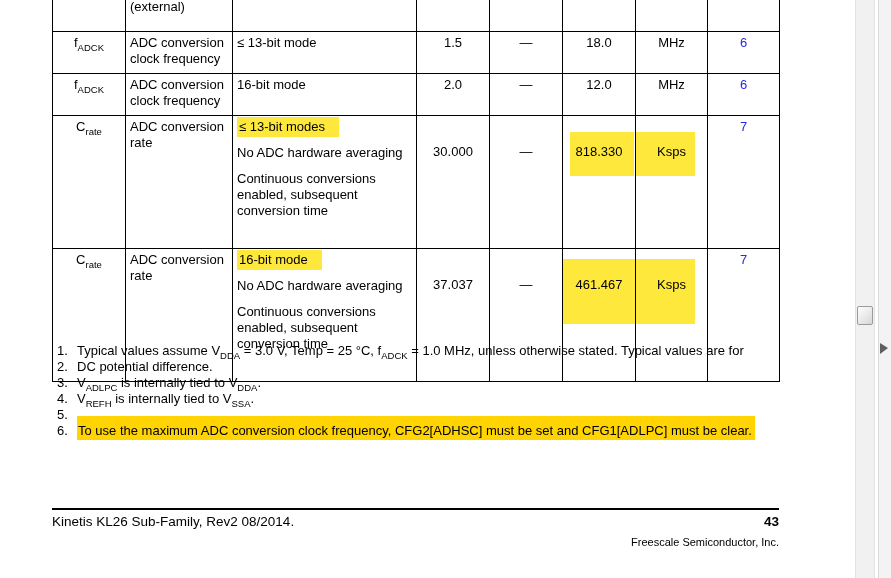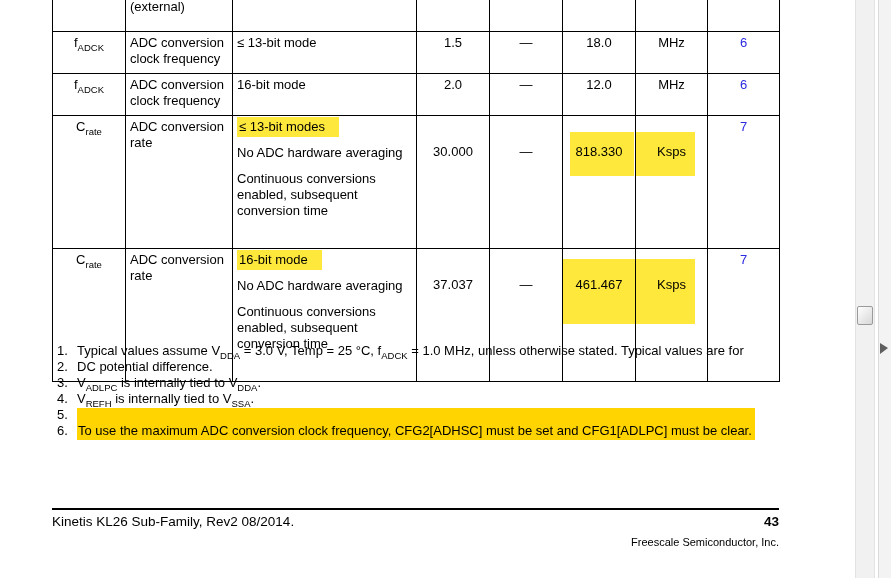--- a/index.html
+++ b/index.html
@@ -28,21 +28,21 @@
   tr.vh-a td.max-cell .hl-block{left:7px;top:16px;width:64px;height:44px;}
   tr.vh-a td.unit-cell .hl-block{left:0;top:16px;width:59px;height:44px;}
   tr.vh-b td.max-cell .hl-block{left:0;top:10px;width:73px;height:65px;}
   tr.vh-b td.unit-cell .hl-block{left:0;top:10px;width:59px;height:65px;}
 
   
   .footnotes{position:absolute;left:52px;top:343px;width:800px;font-size:13px;line-height:16px;}
   .fn{display:flex;}
   .fn-num{flex:0 0 25px;width:25px;padding-left:5px;box-sizing:border-box;}
   .fn-text{flex:1;}
-  .fn-hl{background:var(--hl-fn);padding:15px 3px 2px 1px;}
+  .fn-hl{background:var(--hl-fn);padding:7px 3px 2px 1px;}
 
   
   .footer-rule{position:absolute;left:52px;top:508px;width:727px;height:2px;background:#000;}
   .footer-r1{position:absolute;left:52px;top:514px;width:727px;display:flex;
              justify-content:space-between;font-size:13.5px;gap:32px;}
   .footer-page{font-weight:bold;}
   .footer-r2{position:absolute;left:52px;top:536px;width:727px;text-align:right;font-size:11px;}
 
   
   .scroll-track{position:absolute;left:855px;top:0;width:20px;height:578px;background:#f1f1f1;

